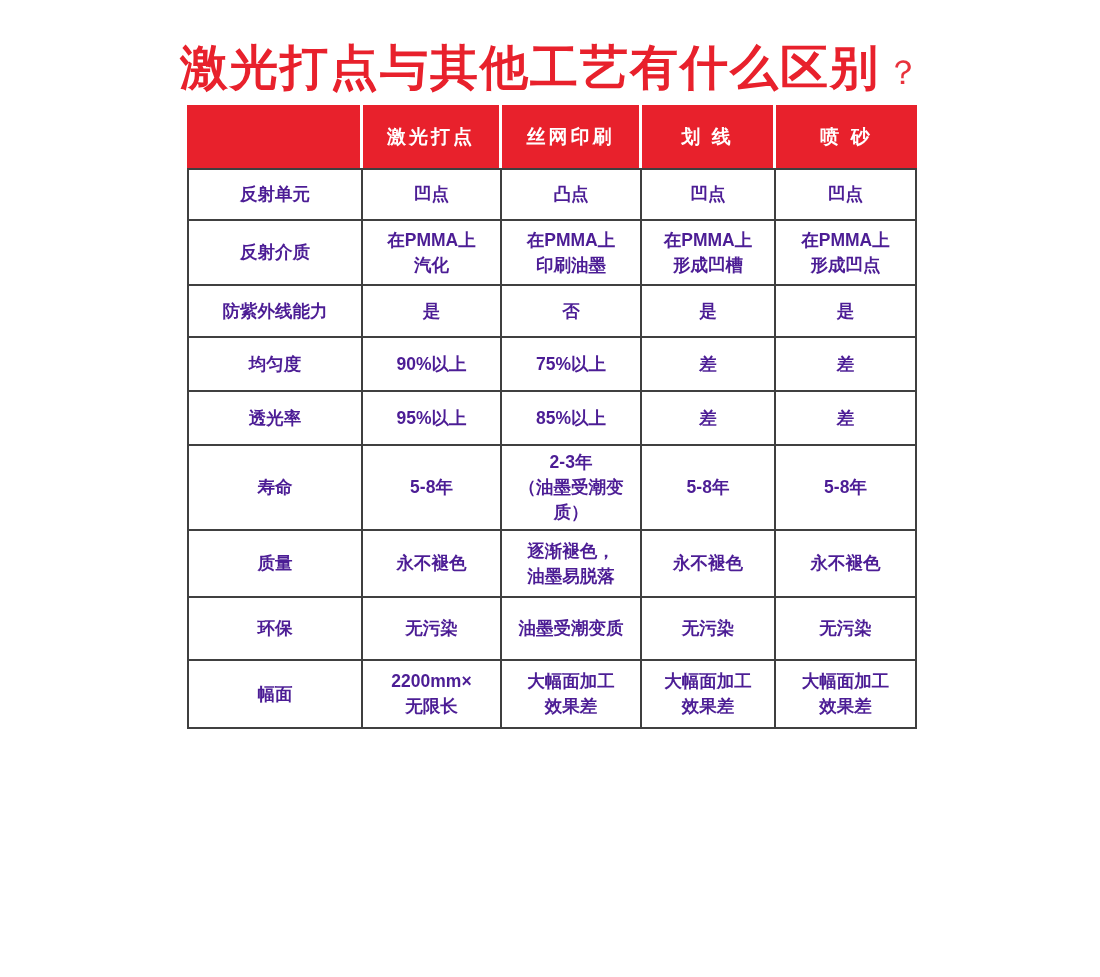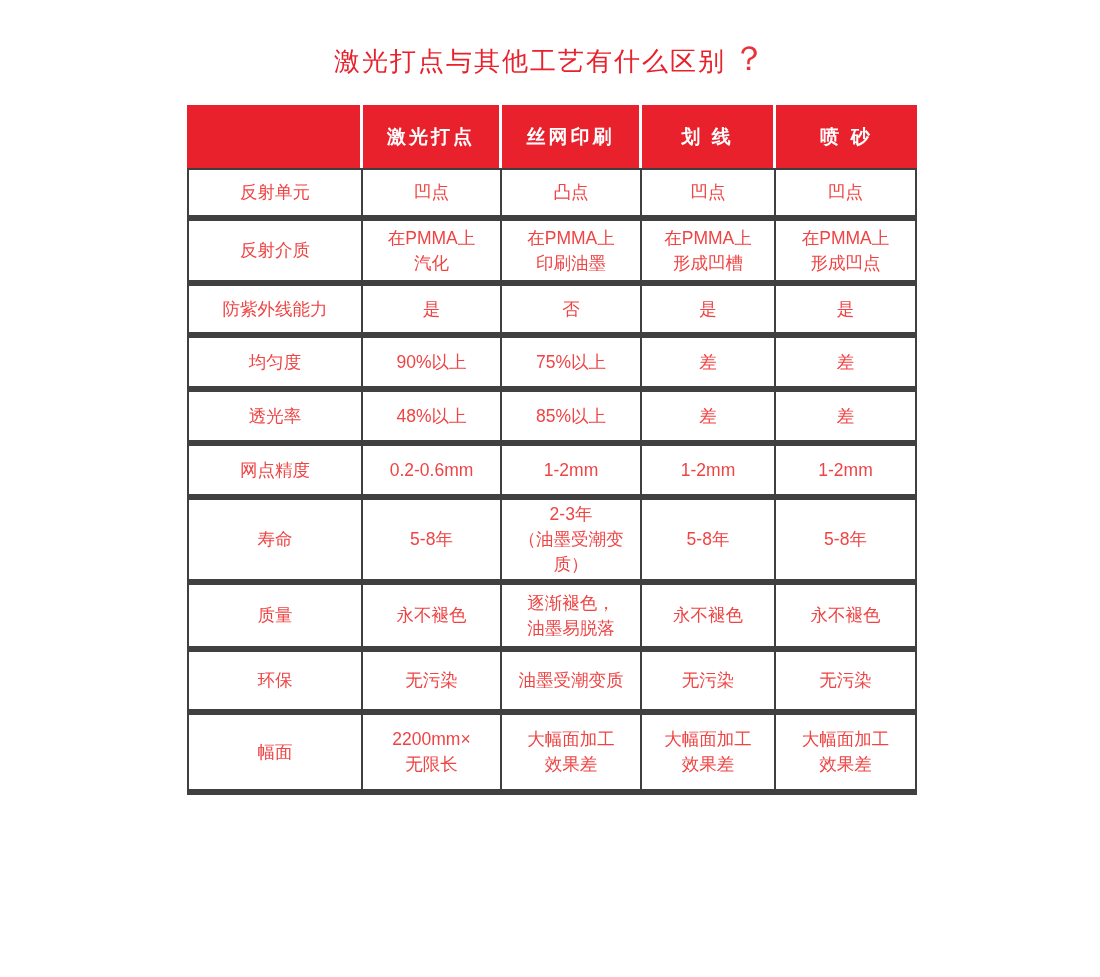--- a/index.html
+++ b/index.html
@@ -10,22 +10,22 @@
     overflow: hidden;
     font-family: "Liberation Sans", "DejaVu Sans", sans-serif;
   }
   .title-wrap {
     position: absolute;
     top: 36px; left: 0; width: 1100px;
     text-align: center;
     white-space: nowrap;
   }
   .title-main {
-    font-size: 26px;
-    font-weight: 400;
+    font-size: 48px;
+    font-weight: 700;
     color: #e8212c;
     letter-spacing: 2px;
   }
   .title-qmark {
     font-size: 34px;
     font-weight: 400;
     color: #e8323c;
     margin-left: 6px;
   }
   .table-wrap {
@@ -49,26 +49,27 @@
     background: #e8212c;
     color: #ffffff;
     font-size: 19px;
     font-weight: 700;
     letter-spacing: 3px;
     border-right: 3px solid #ffffff;
   }
   table.cmp th:last-child { border-right: none; margin-top: 43px; }
   
   table.cmp td {
-    color: #ef4444;
+    color: #4c1d95;
     font-size: 17.5px;
     line-height: 25px;
     border-right: 2px solid #3f3f3f;
-    border-bottom: 6px solid #404040;
+    border-bottom: 2px solid #404040;
     background: #ffffff;
+    font-weight: bold;
   }
   table.cmp tbody tr td:first-child { border-left: 2px solid #3f3f3f; }
   table.cmp tbody tr.first-body-row td { border-top: 2px solid #3f3f3f; }
 </style>
 </head>
 <body>
 
 <div class="title-wrap">
   <span class="title-main">激光打点与其他工艺有什么区别</span><span class="title-qmark">？</span>
 </div>
@@ -119,31 +120,24 @@
       </tr>
       <tr style="height:54px">
         <td>均匀度</td>
         <td>90%以上</td>
         <td>75%以上</td>
         <td>差</td>
         <td>差</td>
       </tr>
       <tr style="height:54px">
         <td>透光率</td>
-        <td>48%以上</td>
+        <td>95%以上</td>
         <td>85%以上</td>
         <td>差</td>
         <td>差</td>
-      </tr>
-      <tr style="height:54px">
-        <td>网点精度</td>
-        <td>0.2-0.6mm</td>
-        <td>1-2mm</td>
-        <td>1-2mm</td>
-        <td>1-2mm</td>
       </tr>
       <tr style="height:85px">
         <td>寿命</td>
         <td>5-8年</td>
         <td>2-3年
 （油墨受潮变质）</td>
         <td>5-8年</td>
         <td>5-8年</td>
       </tr>
       <tr style="height:67px">
@@ -154,21 +148,21 @@
         <td>永不褪色</td>
         <td>永不褪色</td>
       </tr>
       <tr style="height:63px">
         <td>环保</td>
         <td>无污染</td>
         <td>油墨受潮变质</td>
         <td>无污染</td>
         <td>无污染</td>
       </tr>
-      <tr style="height:80px">
+      <tr style="height:68px">
         <td>幅面</td>
         <td>2200mm×
 无限长</td>
         <td>大幅面加工
 效果差</td>
         <td>大幅面加工
 效果差</td>
         <td>大幅面加工
 效果差</td>
       </tr>

